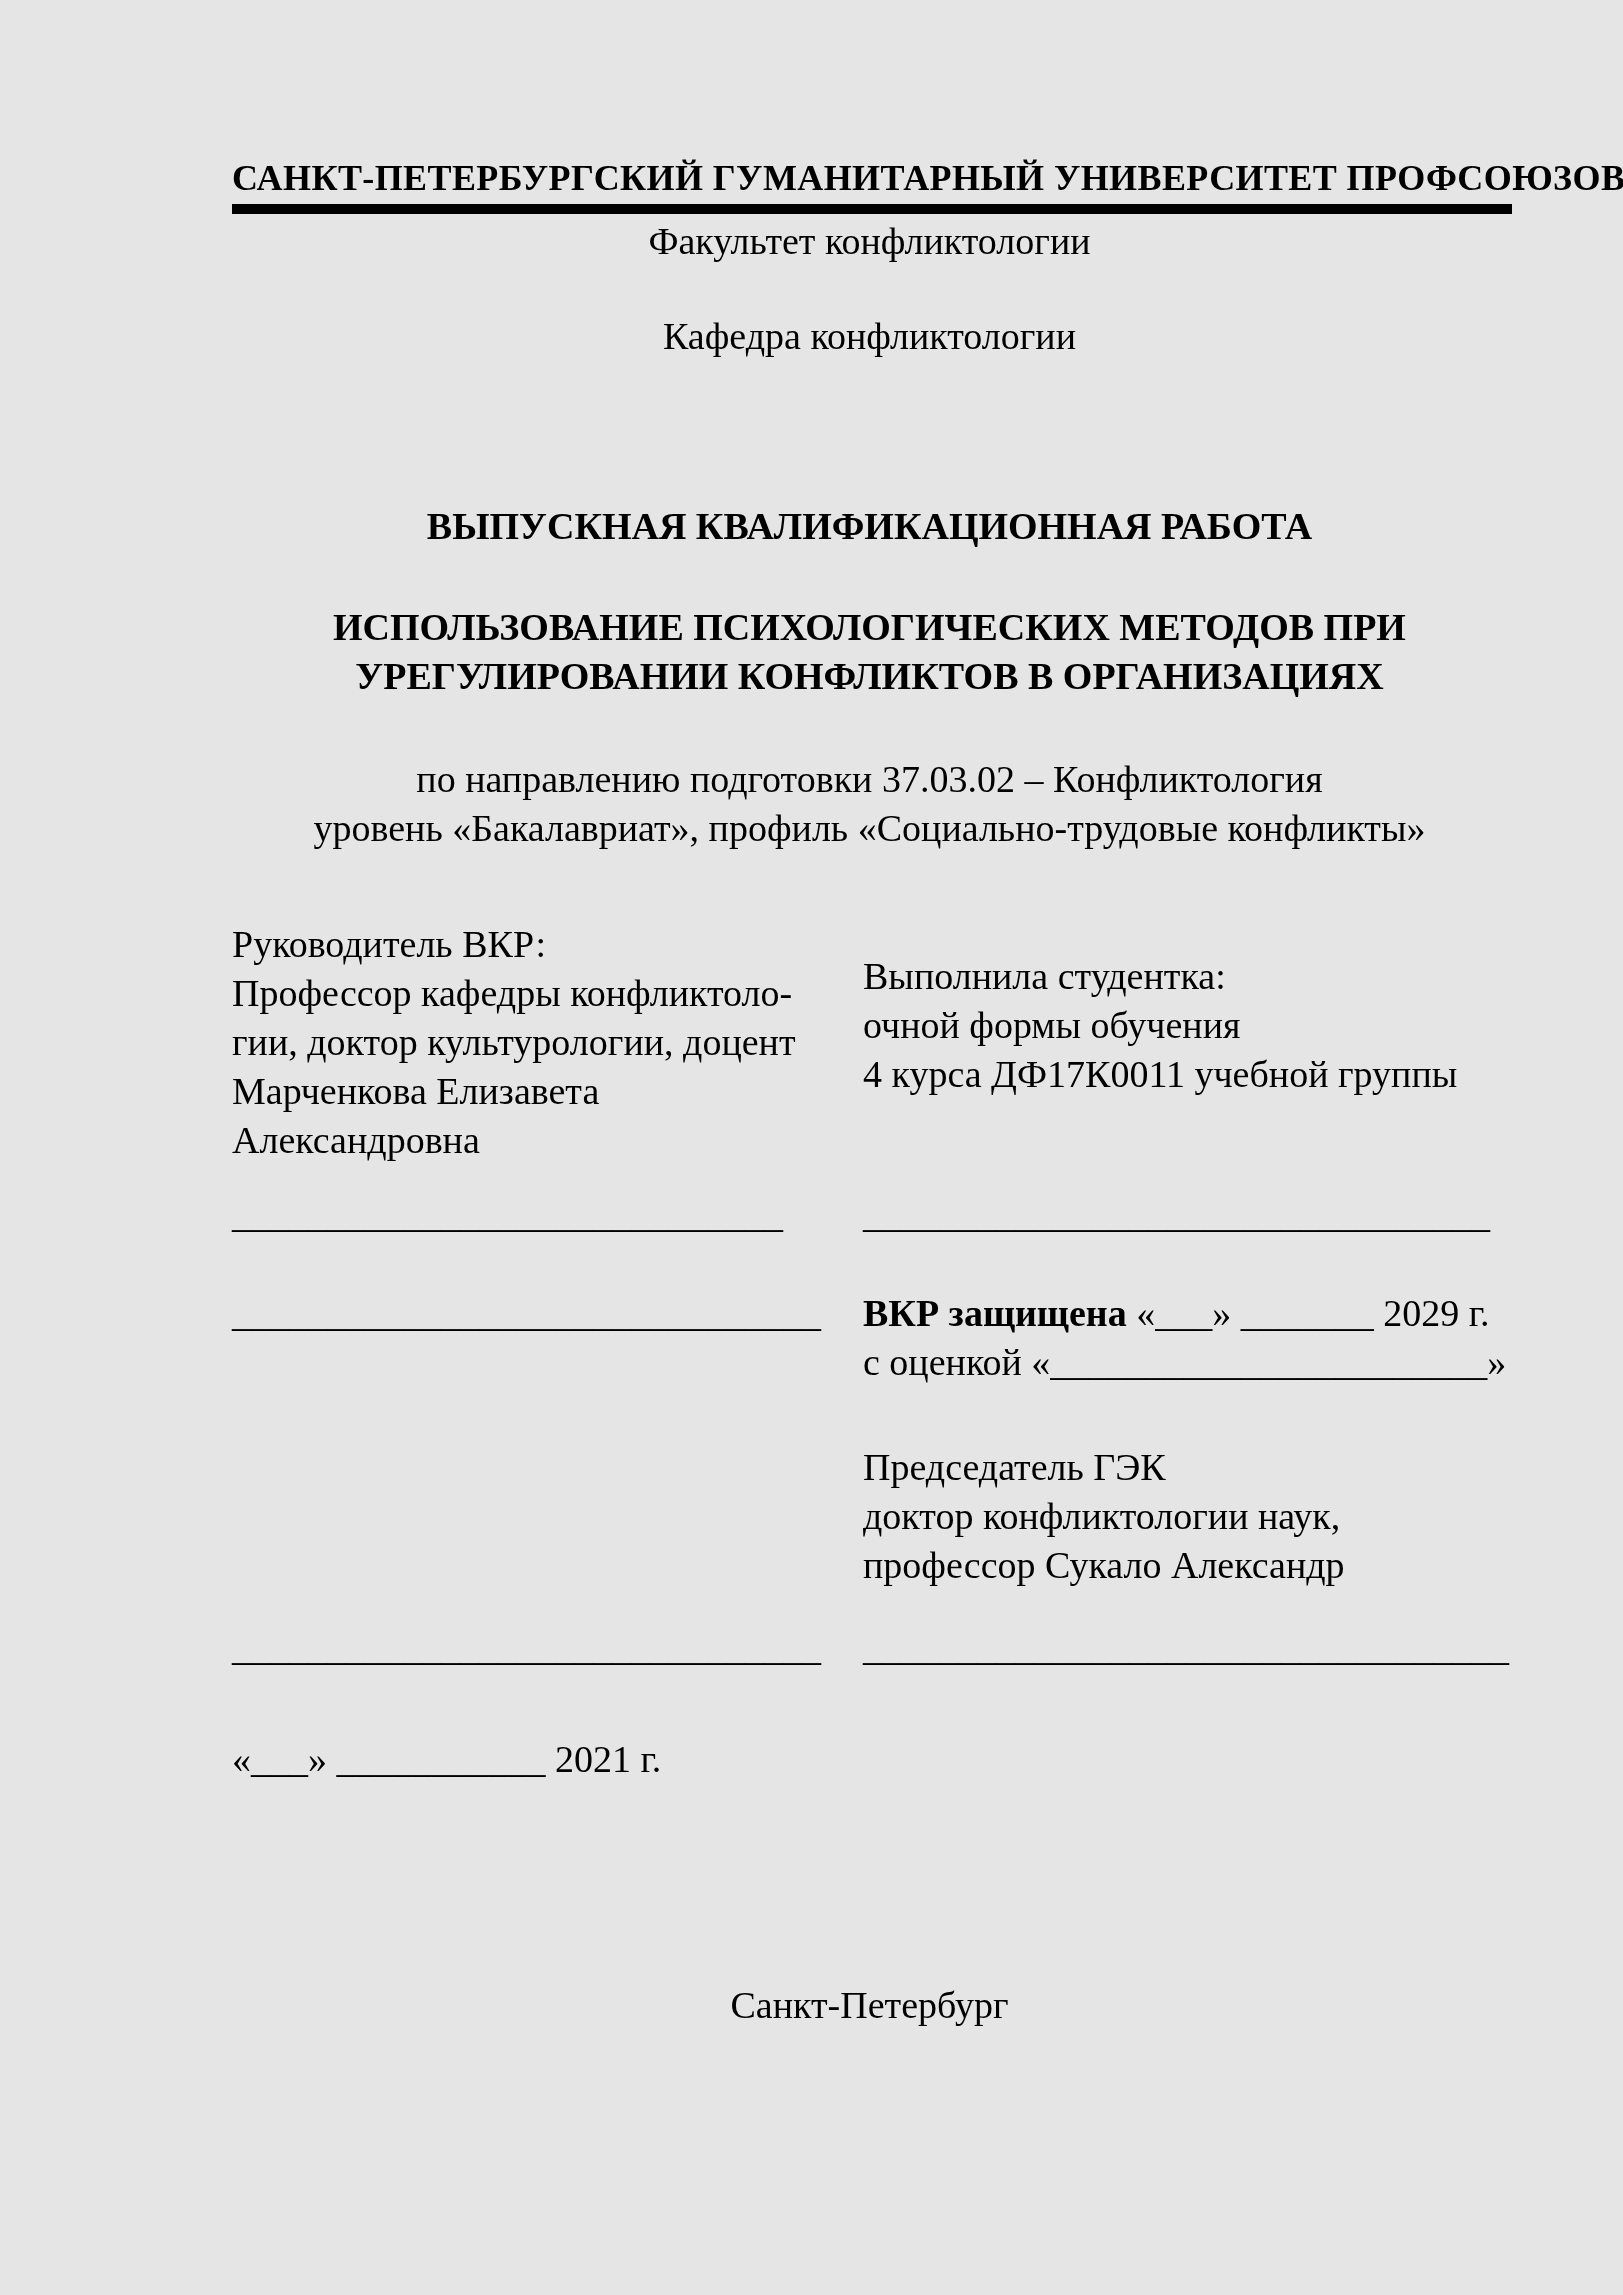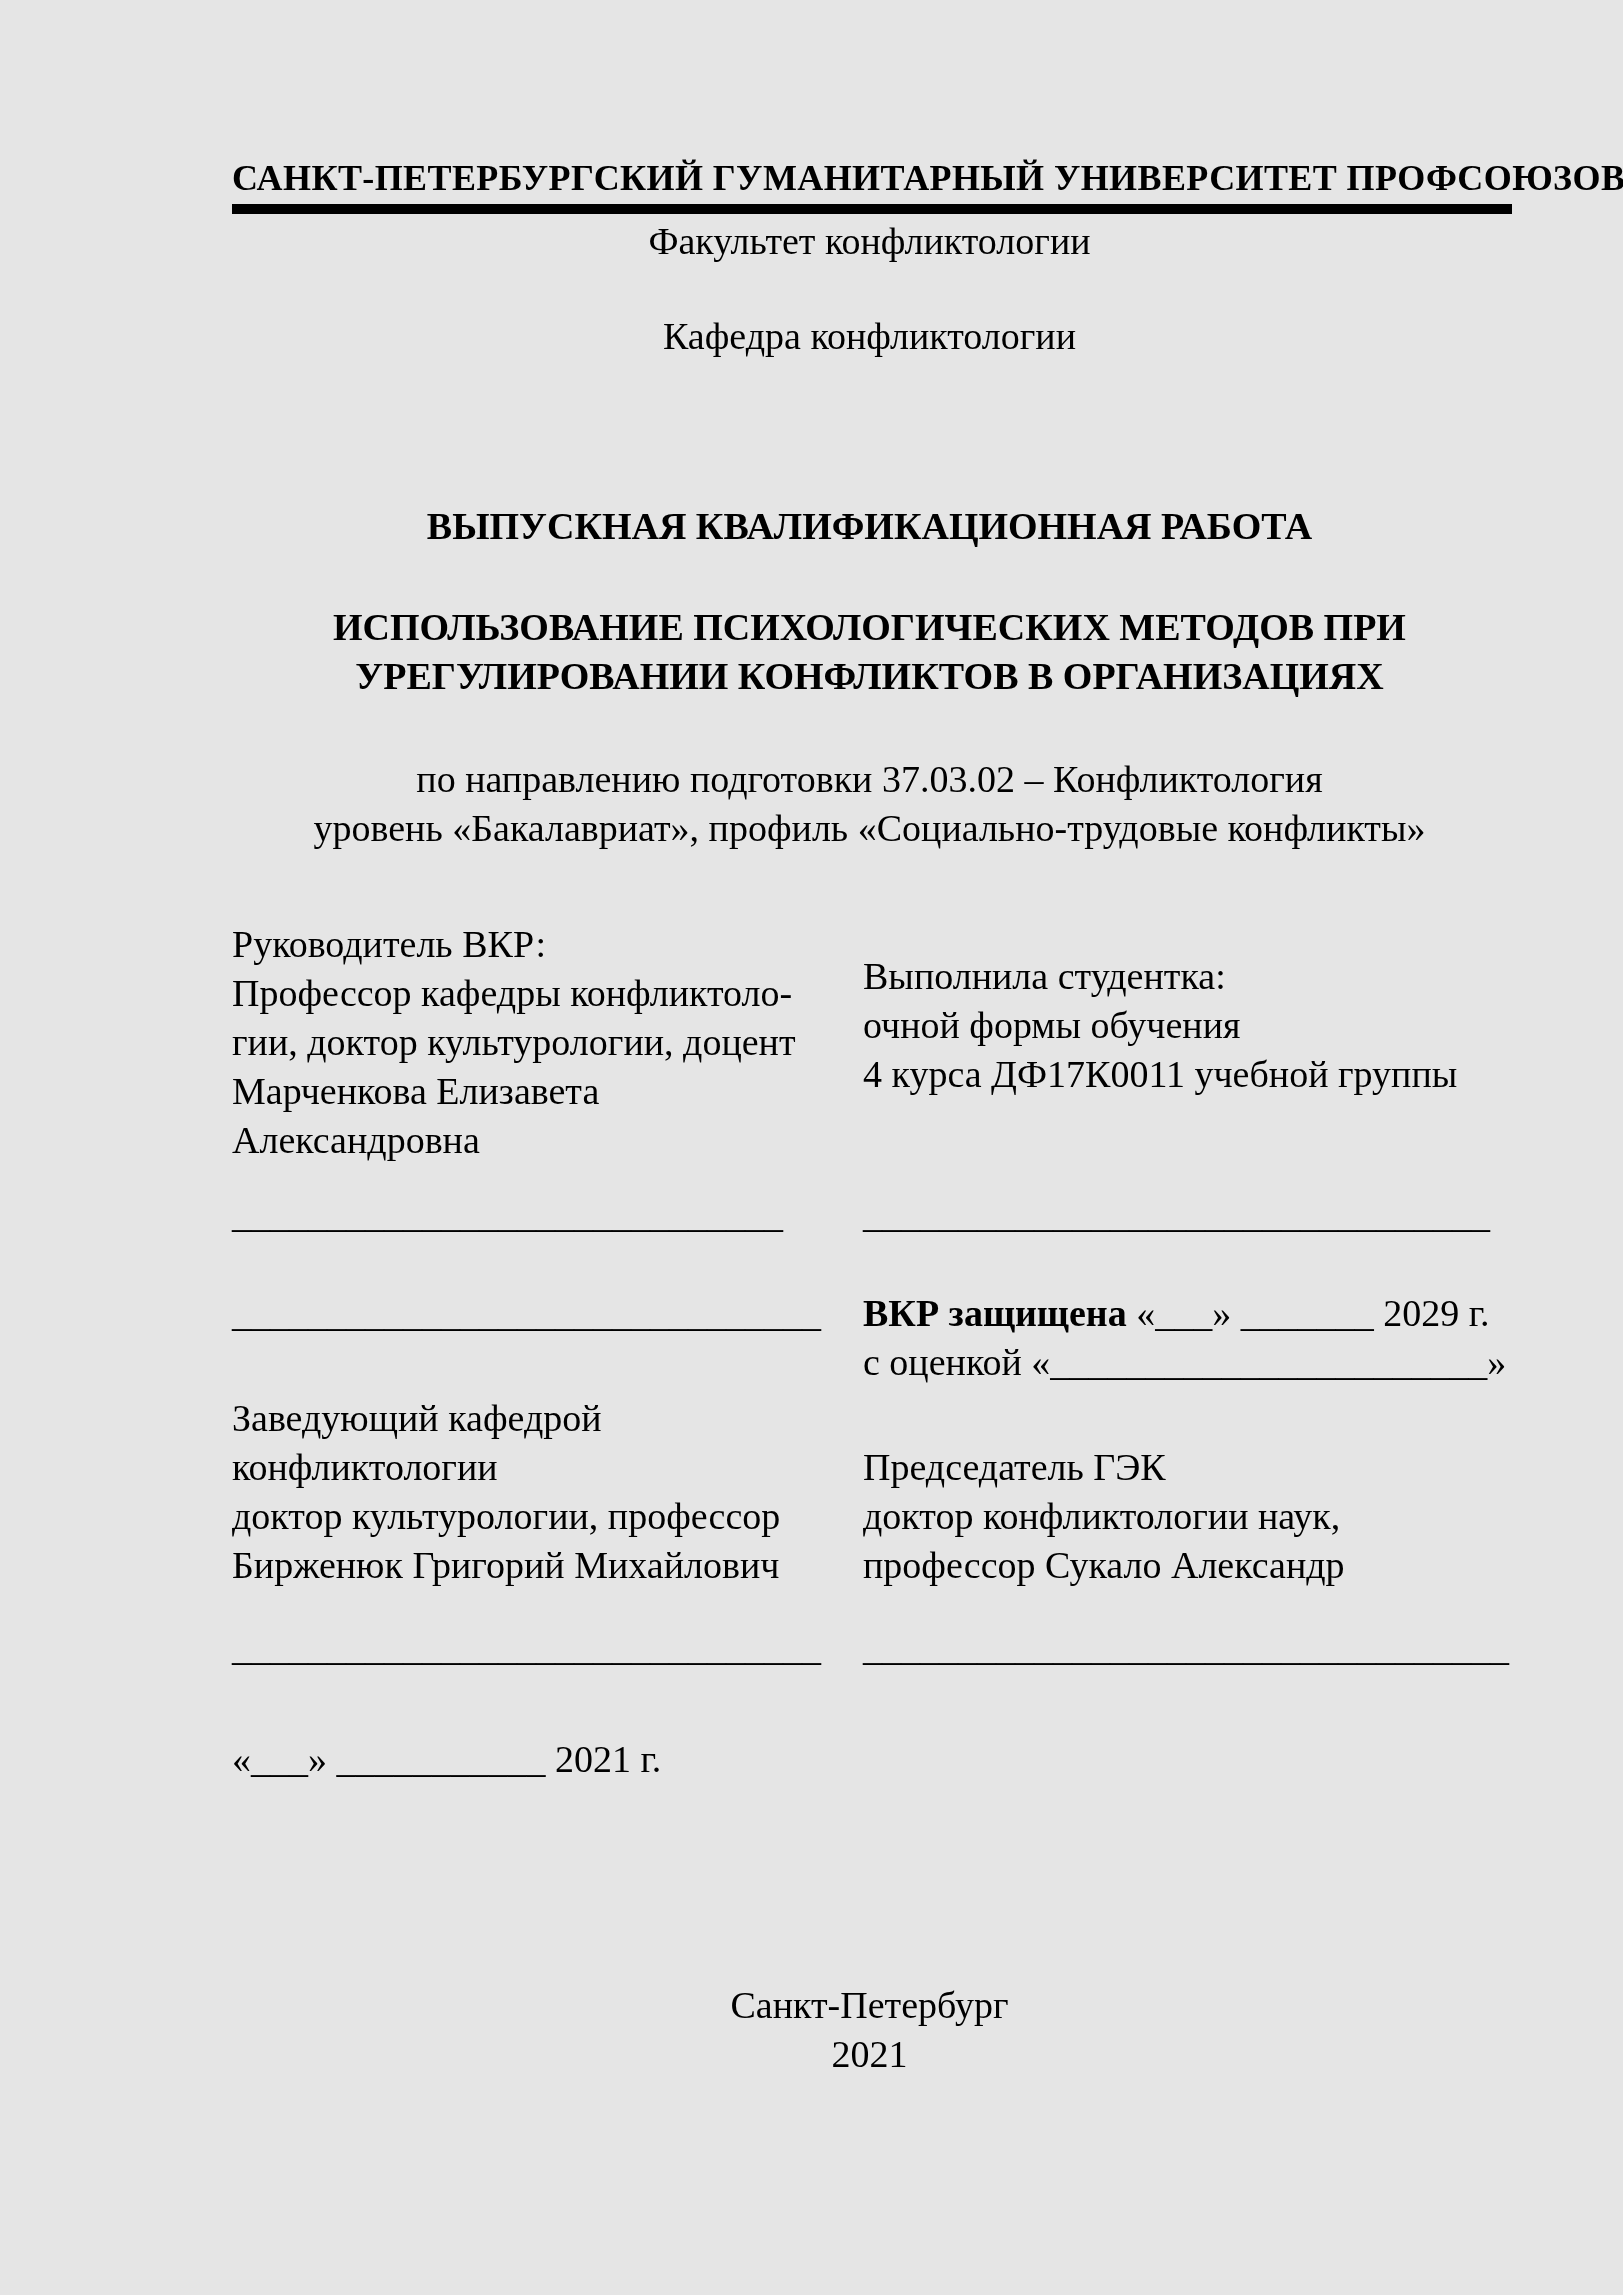--- a/index.html
+++ b/index.html
@@ -103,38 +103,31 @@
 
   <div class="left-col sig" style="top:1289px">_______________________________</div>
 
   <div class="right-col" style="top:1289px">
     <span class="bold">ВКР защищена</span>
     <span>«___» _______ 2029 г.</span>
   </div>
 
   <div class="right-col" style="top:1338px">с оценкой «_______________________»</div>
 
-  <div class="left-col" style="top:1394px">
-    <div>Заведующий кафедрой</div>
-    <div>конфликтологии</div>
-    <div>доктор культурологии, профессор</div>
-    <div>Бирженюк Григорий Михайлович</div>
-  </div>
 
   <div class="right-col" style="top:1443px">
     <div>Председатель ГЭК</div>
     <div>доктор конфликтологии наук,</div>
     <div>профессор Сукало Александр</div>
   </div>
 
   <div class="left-col sig" style="top:1623px">_______________________________</div>
 
   <div class="right-col sig" style="top:1623px">__________________________________</div>
 
   <div class="left-col" style="top:1735px">«___» ___________ 2021 г.</div>
 
   <div class="center" style="top:1981px">
     <div>Санкт-Петербург</div>
-    <div>2021</div>
   </div>
 
 </div>
 
 
 </body></html>

